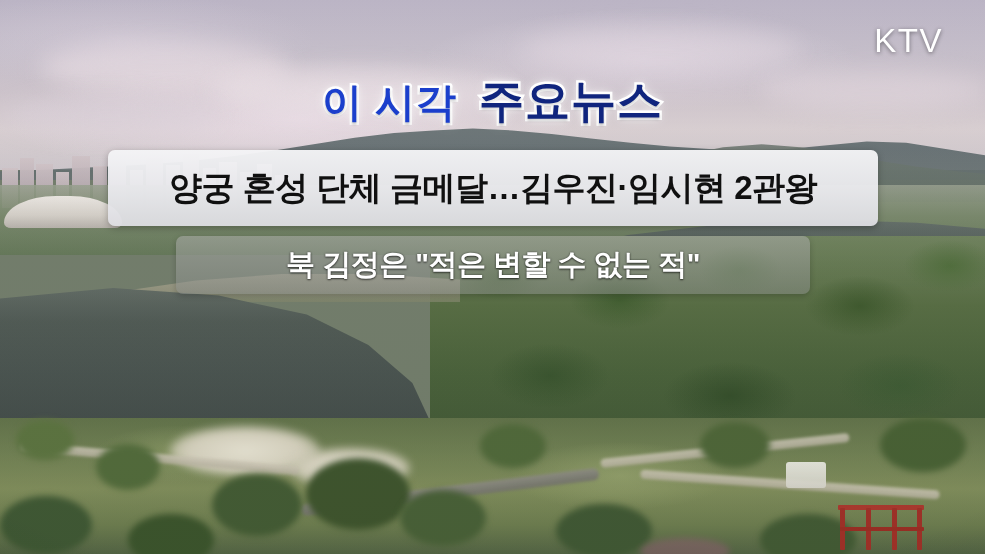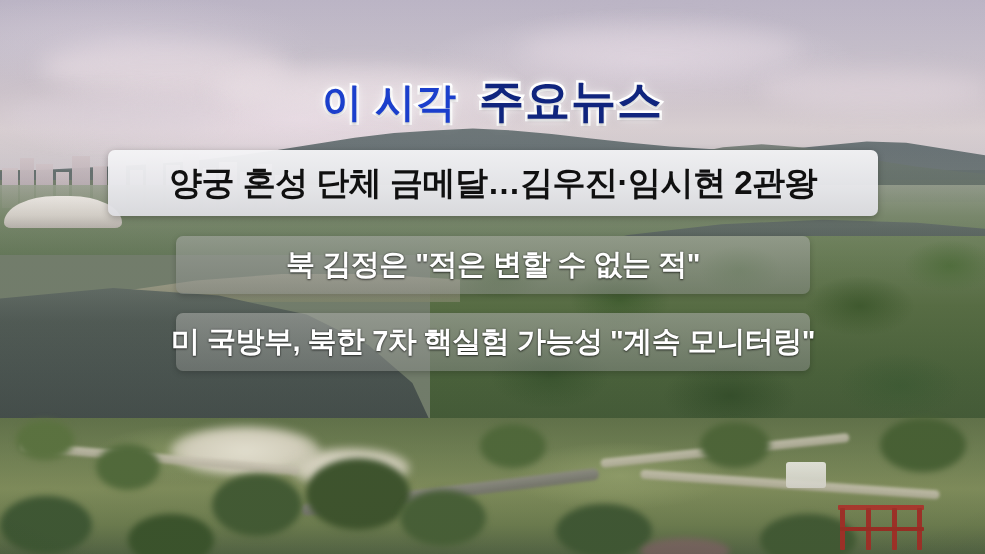--- a/index.html
+++ b/index.html
@@ -171,21 +171,21 @@
   
   .band{
     position:absolute;
     display:flex;align-items:center;justify-content:center;
     border-radius:7px;
     white-space:nowrap;
     font-weight:bold;
     letter-spacing:-.5px;
   }
   .band.primary{
-    left:108px;top:150px;width:770px;height:66px;
+    left:108px;top:150px;width:770px;height:76px;
     background:linear-gradient(180deg,rgba(244,244,246,.96) 0%,rgba(233,233,237,.95) 55%,rgba(222,222,227,.94) 100%);
     box-shadow:0 2px 7px rgba(0,0,0,.28);
     color:#101010;
     font-size:33px;
   }
   .band.secondary{
     left:176px;width:634px;height:58px;
     background:linear-gradient(180deg,rgba(168,170,166,.58) 0%,rgba(150,153,149,.55) 55%,rgba(136,140,136,.52) 100%);
     box-shadow:0 2px 6px rgba(0,0,0,.20);
     color:#ffffff;
@@ -270,31 +270,29 @@
         <i class="p2"></i>
         <i class="p3"></i>
         <i class="p4"></i>
         <i class="x1"></i>
     </div>
 
     <div class="overall-haze"></div>
     <div class="vignette"></div>
   </div>
 
+  <div id="channel-logo">KTV</div>
 
   <div id="headline-title">
     <span class="seg seg-a">이 시각</span><span class="seg seg-b">주요뉴스</span>
   </div>
 
   <div class="band primary" id="band-1">
     <span>양궁 혼성 단체 금메달…김우진·임시현 2관왕</span>
   </div>
 
   <div class="band secondary" id="band-2">
     <span>북 김정은 "적은 변할 수 없는 적"</span>
   </div>
 
-  <div class="band secondary" id="band-3">
-    <span>미 국방부, 북한 7차 핵실험 가능성 "계속 모니터링"</span>
-  </div>
 
 
 </div>
 
 </body></html>

